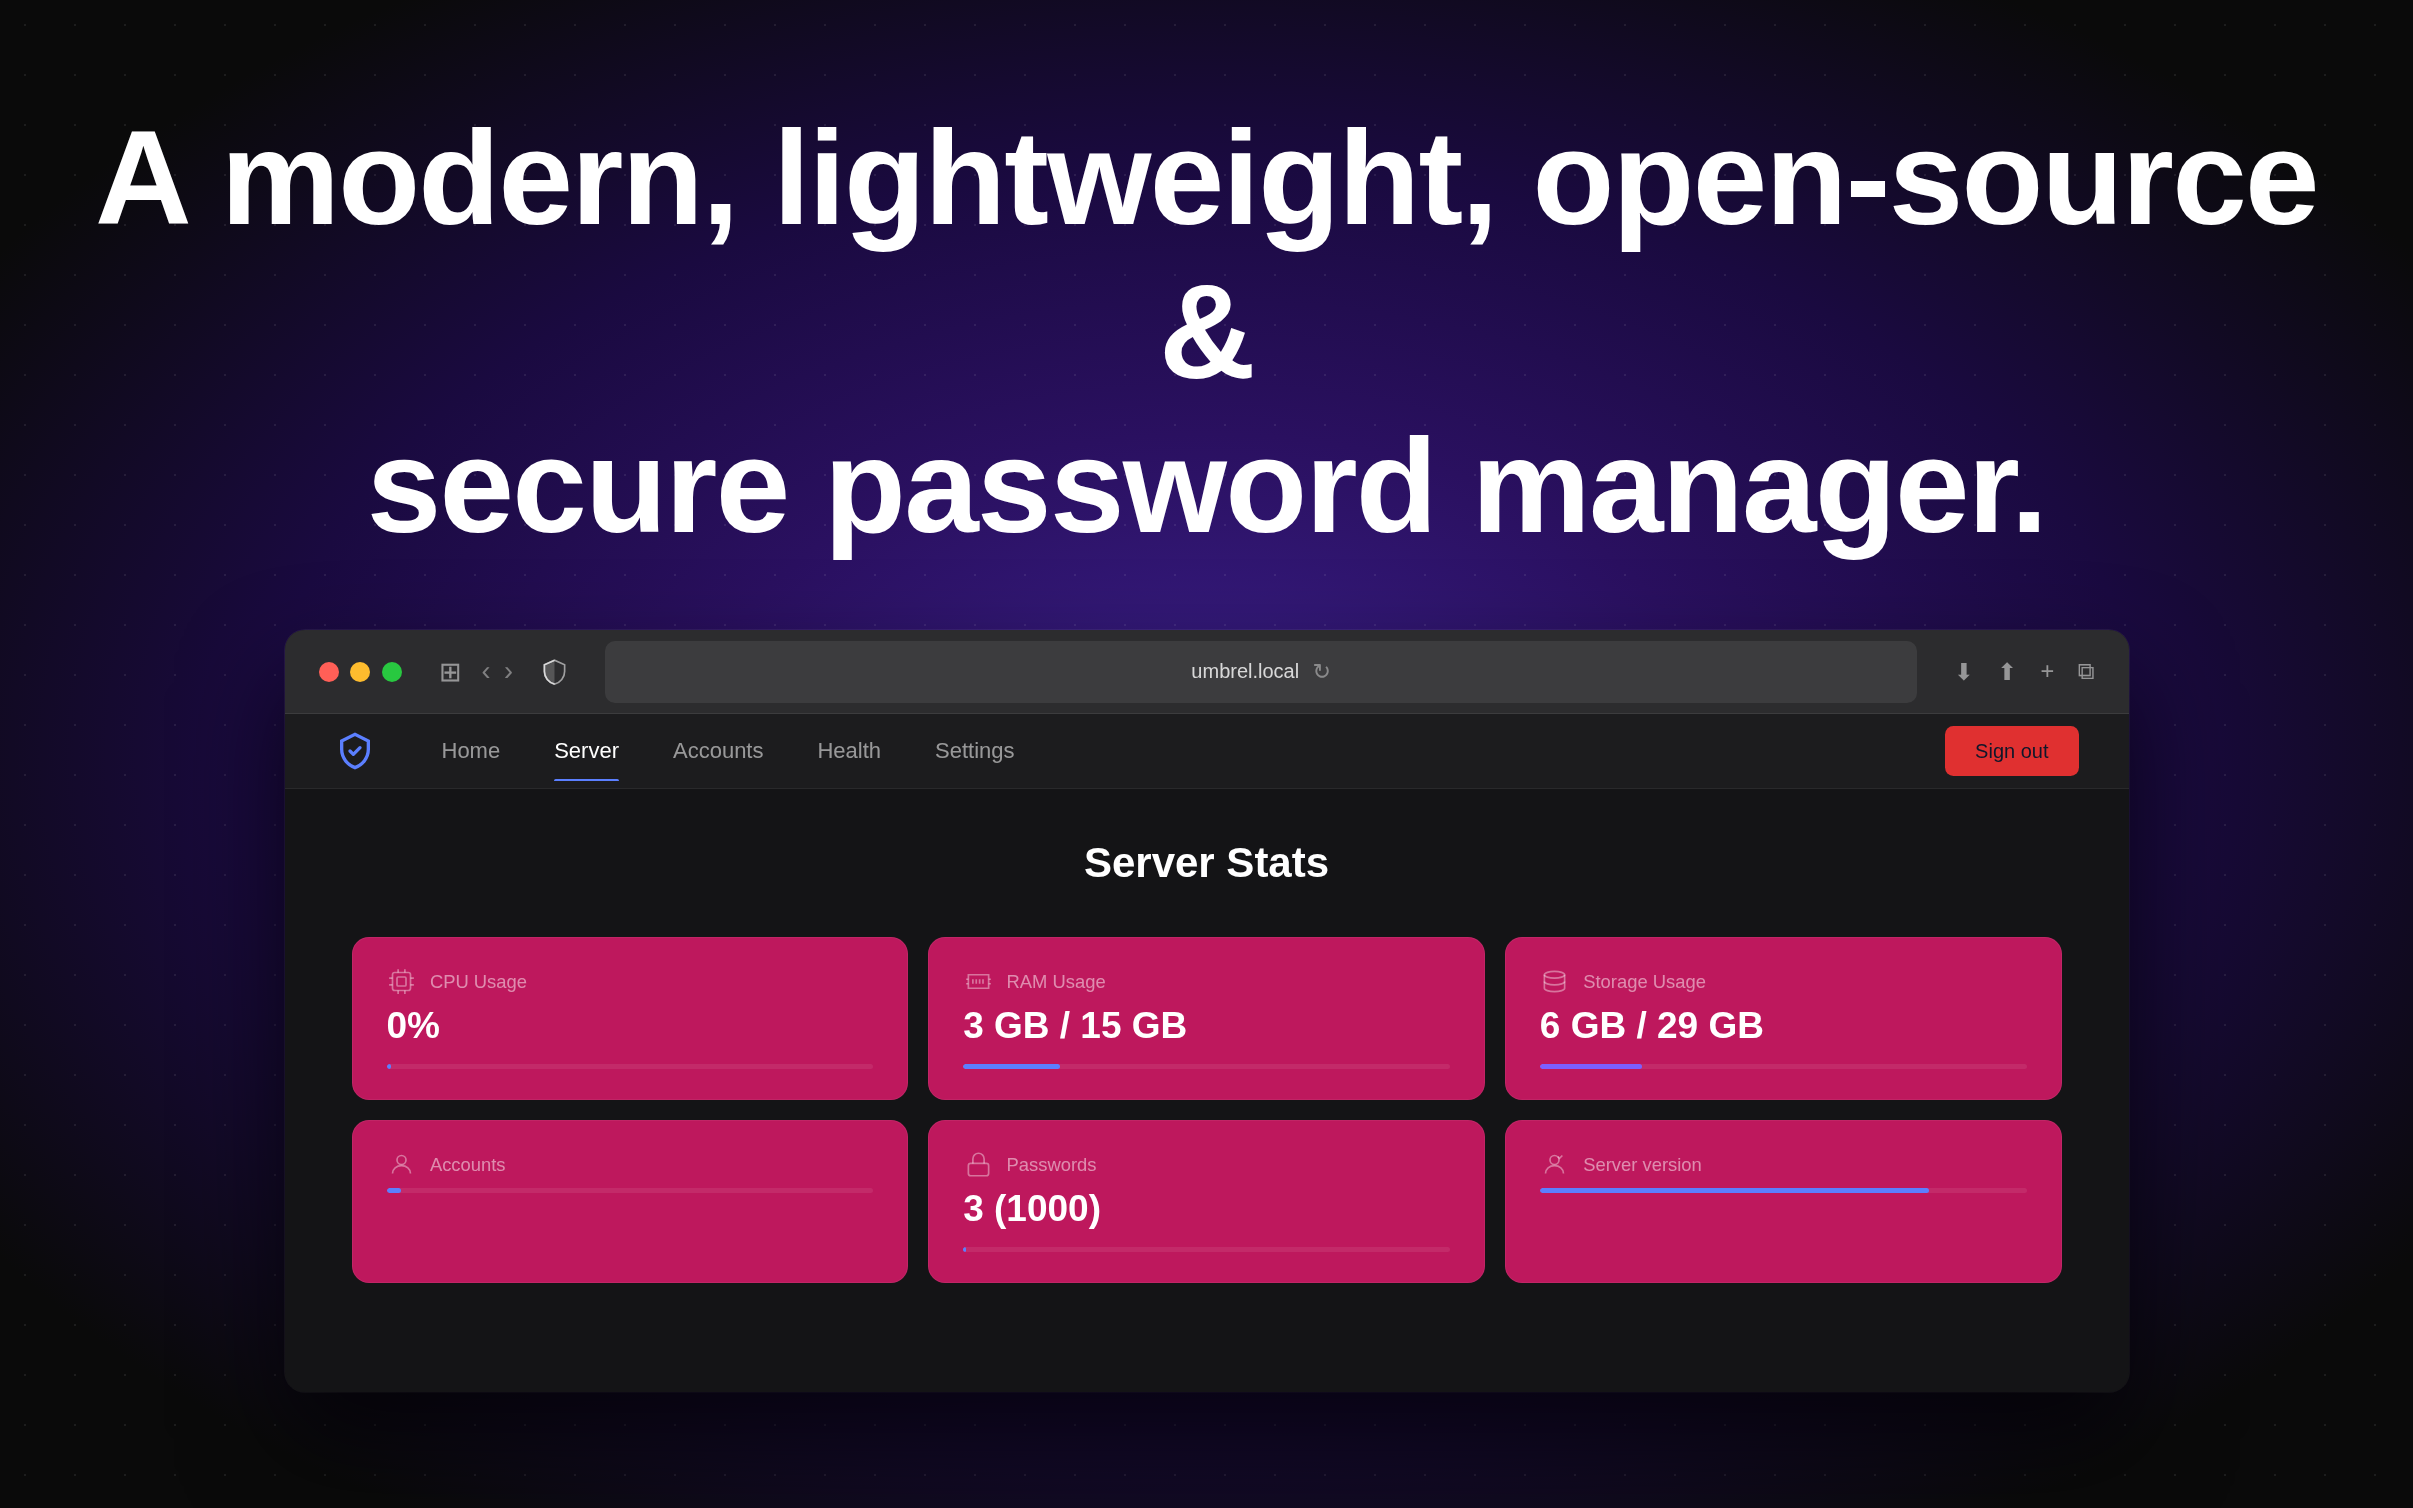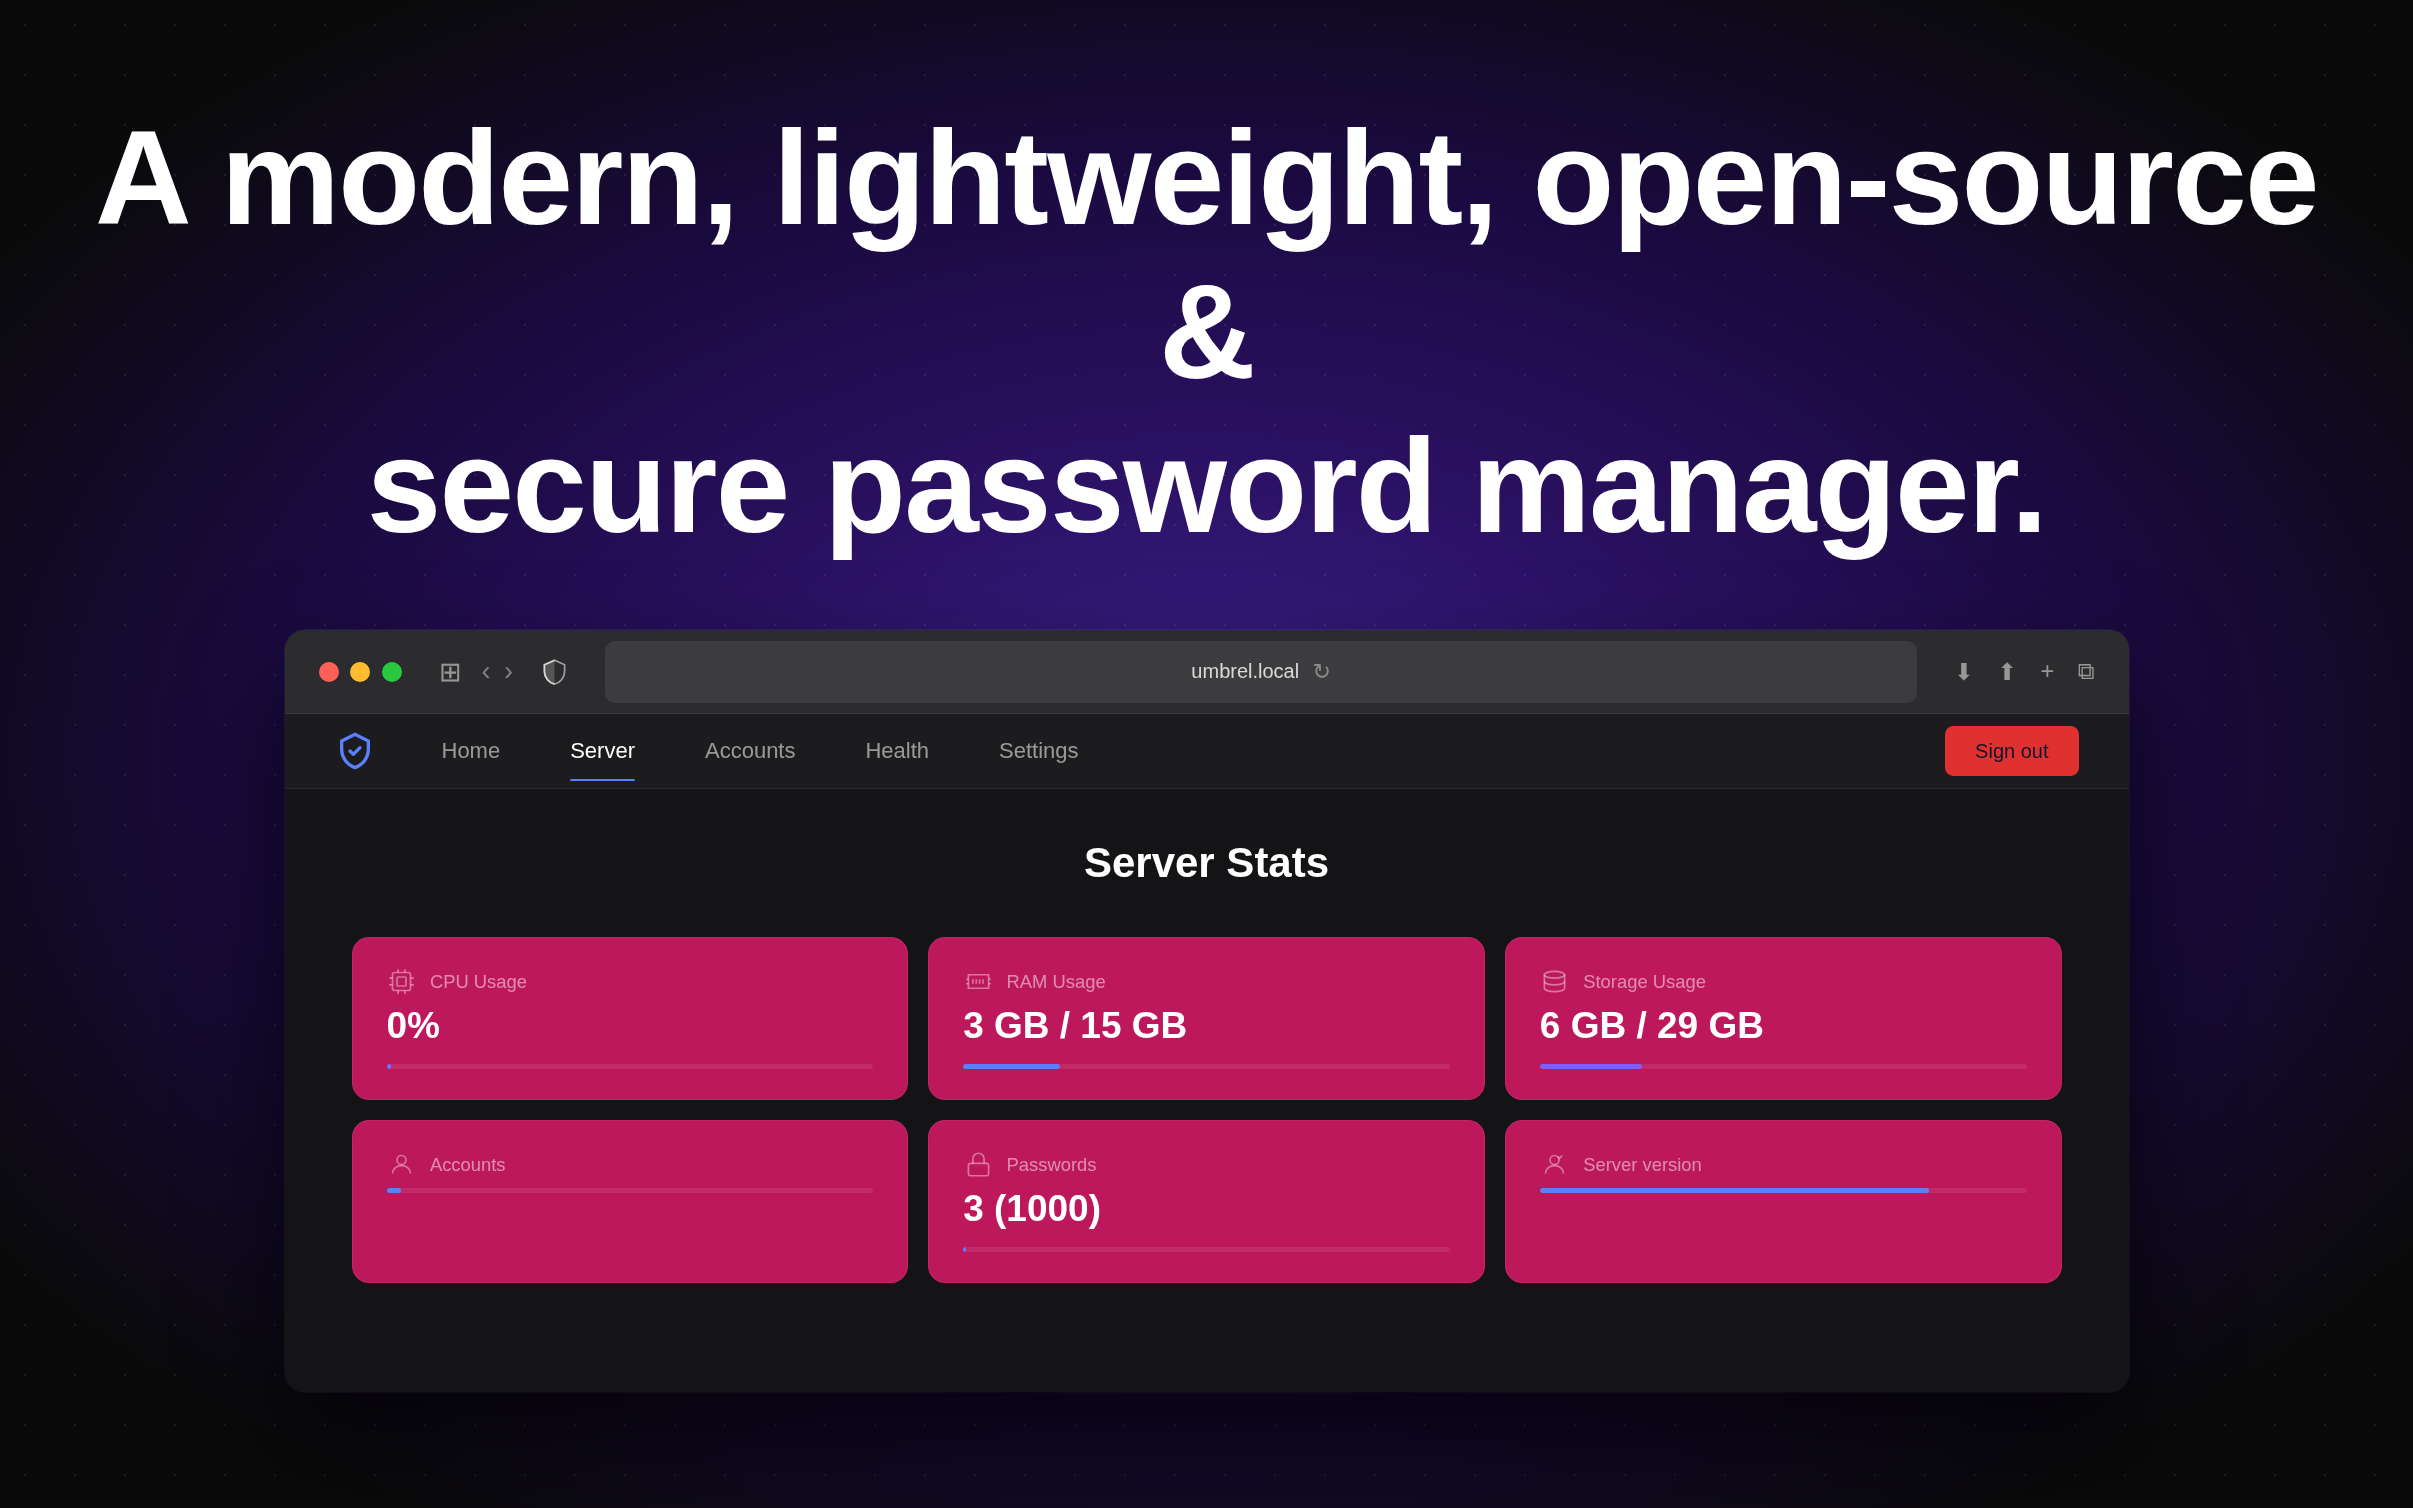--- a/index.html
+++ b/index.html
@@ -148,21 +148,21 @@
       color: #5b7fff;
       font-size: 30px;
       font-weight: 900;
       display: flex;
       align-items: center;
       justify-content: center;
     }
 
     .nav-links {
       display: flex;
-      gap: 16px;
+      gap: 0;
       align-items: center;
     }
 
     .nav-link {
       color: rgba(255,255,255,0.55);
       font-size: 22px;
       padding: 17px 27px;
       cursor: pointer;
       position: relative;
       text-decoration: none;

